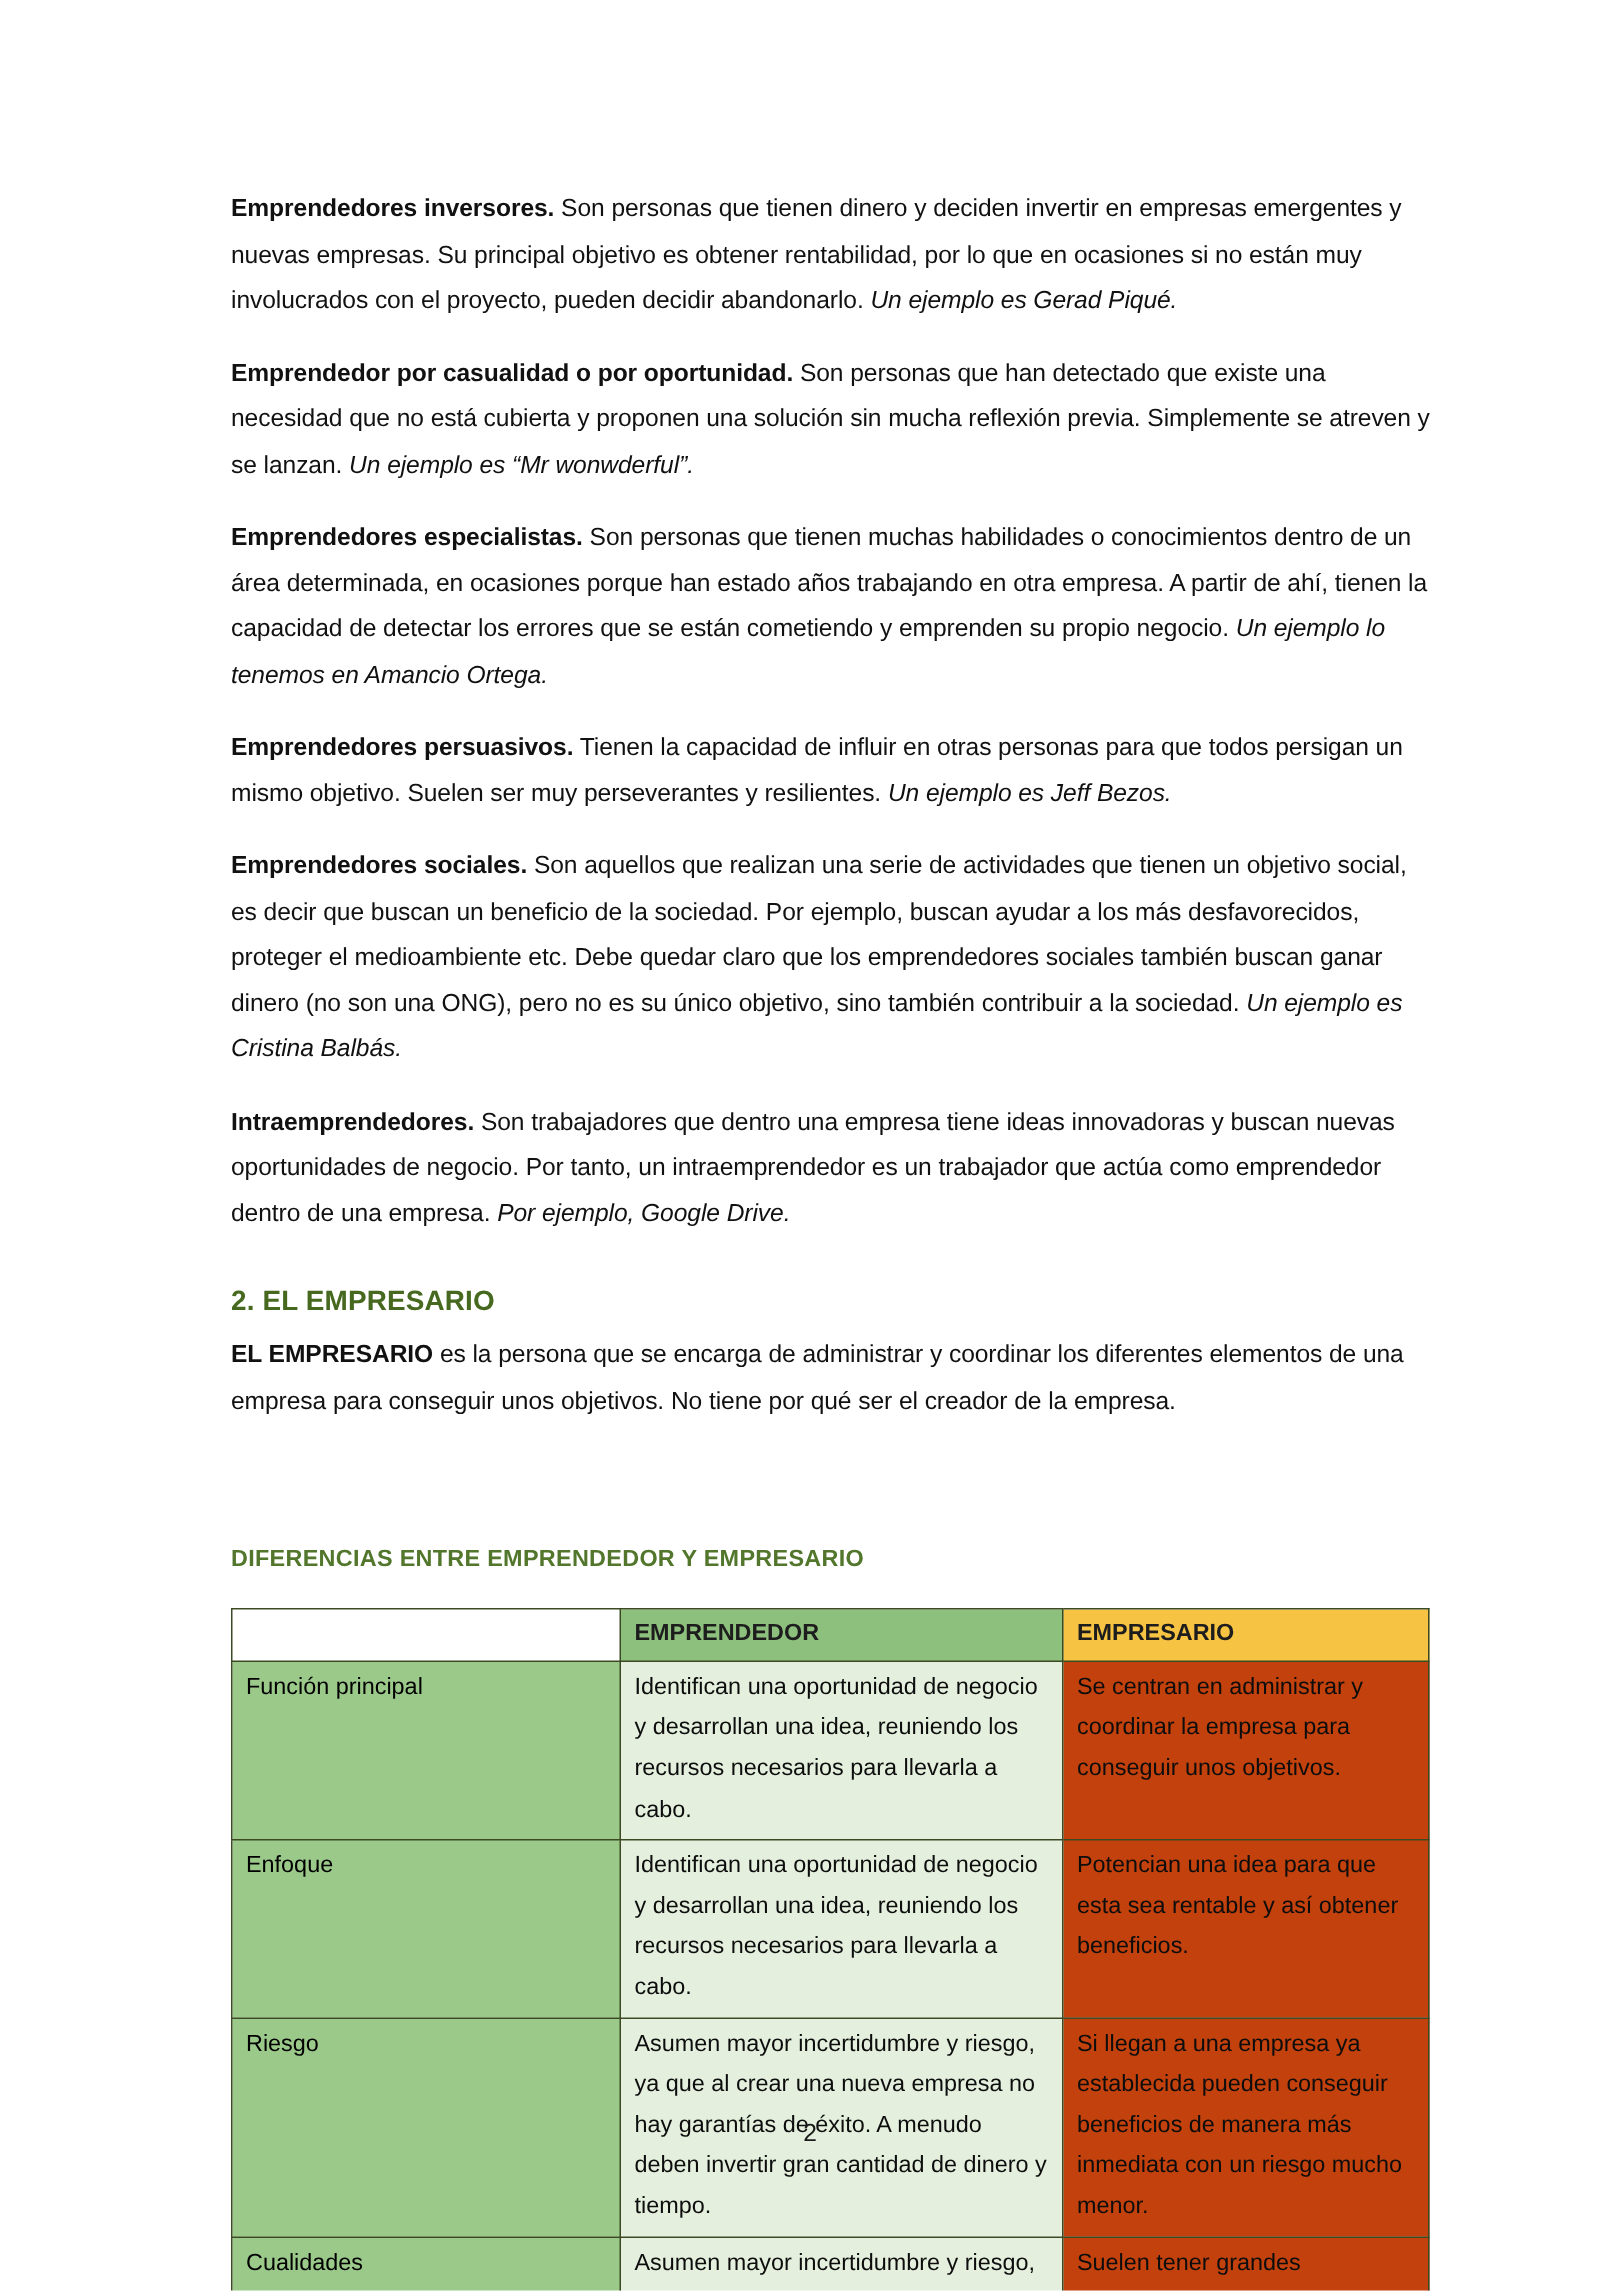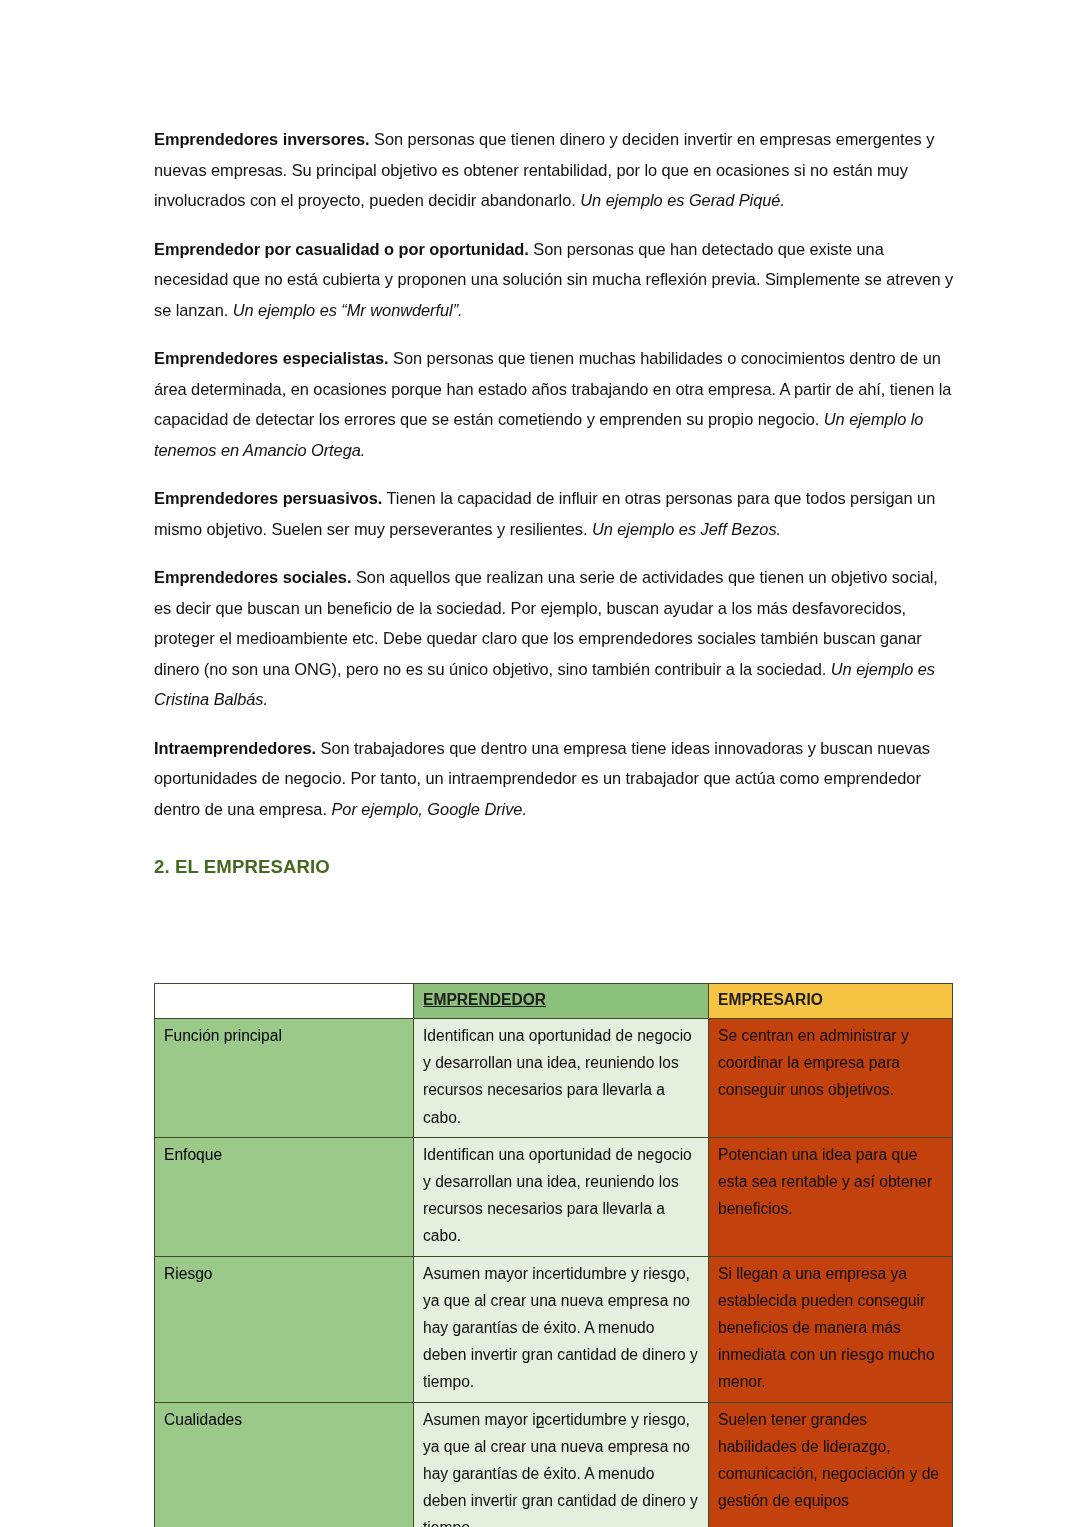--- a/index.html
+++ b/index.html
@@ -46,21 +46,21 @@
   .para i, .ital {
     font-style: italic;
   }
 
   
   .section-heading {
     font-size: 18.6px;
     line-height: 26px;
     font-weight: bold;
     color: #46691f;
-    margin: 30px 0 20px 0;
+    margin: 30px 0 8px 0;
     letter-spacing: 0.1px;
   }
   .sub-heading {
     font-size: 15.6px;
     line-height: 22px;
     font-weight: bold;
     color: #52762b;
     letter-spacing: 0.2px;
     margin: 0;
   }
@@ -95,21 +95,20 @@
     background: #ffffff;
     padding: 0;
   }
   td.hdr-green {
     background: #8dc07c;
     font-weight: bold;
     color: #1d1d1d;
     padding-top: 2px;
     padding-bottom: 3px;
     line-height: 25px;
-    text-decoration: underline;
   }
   td.hdr-amber {
     background: #f6c342;
     font-weight: bold;
     color: #1d1d1d;
     padding-top: 2px;
     padding-bottom: 3px;
     line-height: 25px;
   }
   td.rowlabel {
@@ -152,23 +151,25 @@
     <p class="para"><b class="lead">Emprendedores especialistas.</b><span> Son personas que tienen muchas habilidades o conocimientos dentro de un área determinada, en ocasiones porque han estado años trabajando en otra empresa. A partir de ahí, tienen la capacidad de detectar los errores que se están cometiendo y emprenden su propio negocio. </span><i class="ital">Un ejemplo lo tenemos en Amancio Ortega.</i></p>
 
     <p class="para"><b class="lead">Emprendedores persuasivos.</b><span> Tienen la capacidad de influir en otras personas para que todos persigan un mismo objetivo. Suelen ser muy perseverantes y resilientes. </span><i class="ital">Un ejemplo es Jeff Bezos.</i></p>
 
     <p class="para"><b class="lead">Emprendedores sociales.</b><span> Son aquellos que realizan una serie de actividades que tienen un objetivo social, es decir que buscan un beneficio de la sociedad. Por ejemplo, buscan ayudar a los más desfavorecidos, proteger el medioambiente etc. Debe quedar claro que los emprendedores sociales también buscan ganar dinero (no son una ONG), pero no es su único objetivo, sino también contribuir a la sociedad. </span><i class="ital">Un ejemplo es Cristina Balbás.</i></p>
 
     <p class="para"><b class="lead">Intraemprendedores.</b><span> Son trabajadores que dentro una empresa tiene ideas innovadoras y buscan nuevas oportunidades de negocio. Por tanto, un intraemprendedor es un trabajador que actúa como emprendedor dentro de una empresa. </span><i class="ital">Por ejemplo, Google Drive.</i></p>
 
     <h2 class="section-heading">2. EL EMPRESARIO</h2>
 
+    <p class="para"><b class="lead">EL EMPRESARIO</b><span> es la persona que se encarga de administrar y coordinar los diferentes elementos de una empresa para conseguir unos objetivos. No tiene por qué ser el creador de la empresa.</span></p>
 
     <div class="spacer-before-subheading"></div>
 
+    <h3 class="sub-heading">DIFERENCIAS ENTRE EMPRENDEDOR Y EMPRESARIO</h3>
 
     <div class="spacer-before-table"></div>
 
     <table class="diff-table">
       <colgroup>
         <col class="c1">
           <col class="c2">
           <col class="c3">
       </colgroup>
       <tbody>

